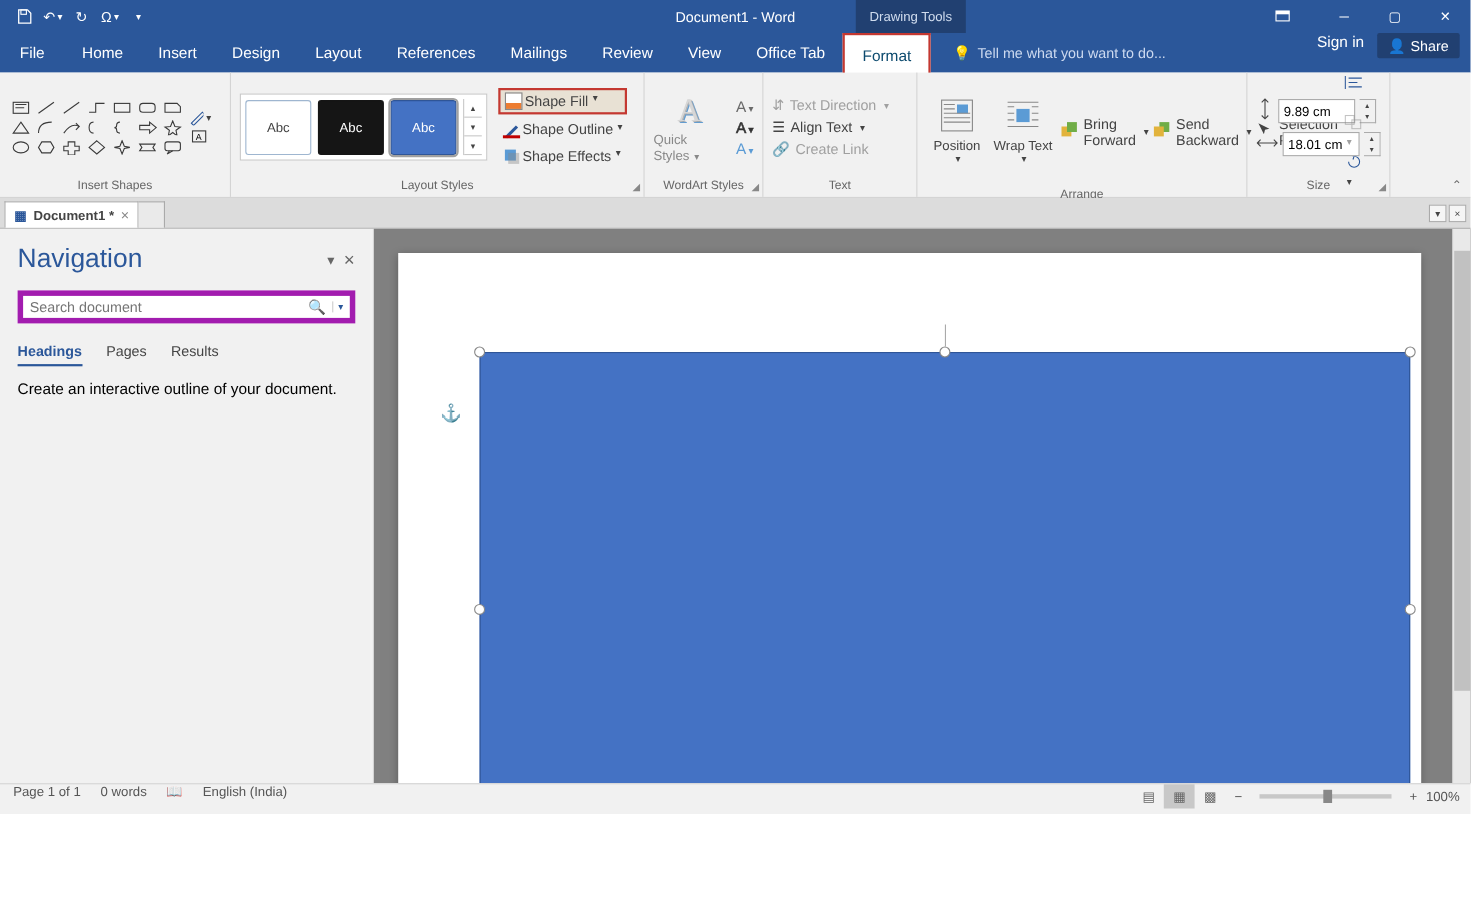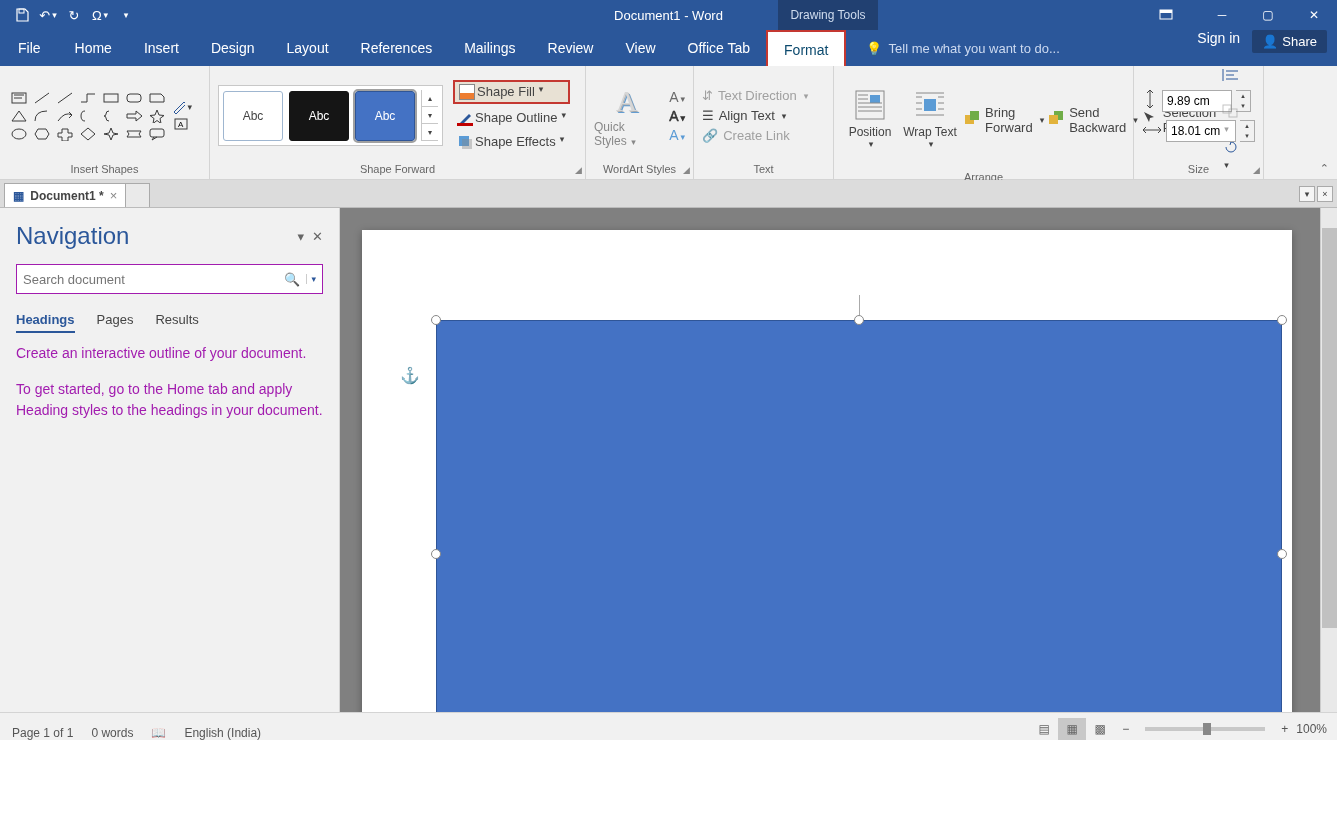--- a/index.html
+++ b/index.html
@@ -62,39 +62,39 @@
 .doctab{background:#fff;border:1px solid #aaa;border-bottom:none;height:24px;display:flex;align-items:center;padding:0 8px;font-size:12px;font-weight:bold;gap:6px;margin-top:3px}
 .doctab-close{color:#888;font-weight:normal;font-size:13px}
 .doctab-new{width:24px;height:24px;border:1px solid #aaa;border-bottom:none;border-left:none;background:#eaeaea;margin-top:3px}
 .tab-right{position:absolute;right:4px;display:flex;gap:2px}
 .tab-right span{width:16px;height:16px;border:1px solid #aaa;background:#f5f5f5;display:flex;align-items:center;justify-content:center;font-size:9px}
 .main{display:flex;height:504px}
 .navpane{width:340px;background:#f1f1f1;border-right:1px solid #d4d4d4;padding:14px 16px;display:flex;flex-direction:column}
 .nav-header{display:flex;align-items:center;justify-content:space-between;margin-bottom:14px}
 .nav-title{font-size:24px;color:#2b579a;font-weight:300}
 .nav-close{display:flex;gap:8px;color:#666;font-size:13px}
-.searchbox{display:flex;border:1px solid #a21caf;background:#fff;height:30px;align-items:center;padding:0 6px;margin-bottom:18px}
+.searchbox{display:flex;border:5px solid #a21caf;background:#fff;height:30px;align-items:center;padding:0 6px;margin-bottom:18px}
 .searchbox input{flex:1;border:none;outline:none;font-size:13px;color:#666;background:transparent}
 .search-icons{display:flex;align-items:center;gap:4px;color:#2b579a;font-size:13px}
 .nav-tabs{display:flex;gap:22px;font-size:13px;margin-bottom:10px;color:#444}
 .nav-tabs .sel{color:#2b579a;font-weight:600;border-bottom:2px solid #2b579a;padding-bottom:4px}
-.nav-body{font-size:14px;color:#a21caf;line-height:1.45}
+.nav-body{font-size:14px;color:#000000;line-height:1.45}
 .nav-body p{margin-bottom:16px}
 .canvas{flex:1;background:#808080;position:relative;overflow:hidden}
 .page{position:absolute;left:22px;top:22px;width:930px;height:620px;background:#fff;box-shadow:0 2px 8px rgba(0,0,0,.3)}
 .shape{position:absolute;left:74px;top:90px;width:846px;height:468px;background:#4472c4;border:1px solid #2f5597}
 .handle{position:absolute;width:10px;height:10px;background:#fff;border:1.5px solid #888;border-radius:50%}
 .h-tl{left:-6px;top:-6px}.h-tr{right:-6px;top:-6px}.h-bl{left:-6px;bottom:-6px}.h-br{right:-6px;bottom:-6px}
 .h-t{left:50%;top:-6px;margin-left:-5px}.h-b{left:50%;bottom:-6px;margin-left:-5px}
 .h-l{left:-6px;top:50%;margin-top:-5px}.h-r{right:-6px;top:50%;margin-top:-5px}
 .rotate-line{position:absolute;left:50%;top:-26px;width:1px;height:20px;background:#aaa}
 .anchor{position:absolute;left:38px;top:136px;color:#2b579a;font-size:16px}
 .vscroll{position:absolute;right:0;top:0;width:17px;height:100%;background:#e9e9e9;border-left:1px solid #ccc}
 .vthumb{position:absolute;top:20px;width:15px;left:1px;height:400px;background:#c1c1c1}
-.statusbar{height:28px;background:#f1f1f1;border-top:1px solid #d4d4d4;display:flex;align-items:flex-end;padding:0 12px;font-size:12px;color:#555;position:relative}
+.statusbar{height:28px;background:#f1f1f1;border-top:1px solid #d4d4d4;display:flex;align-items:flex-start;padding:0 12px;font-size:12px;color:#555;position:relative}
 .status-left{display:flex;gap:18px;align-items:center}
 .status-right{position:absolute;right:10px;display:flex;align-items:center;gap:8px}
 .view-btns{display:flex}
 .view-btn{width:28px;height:22px;display:flex;align-items:center;justify-content:center;color:#666}
 .view-btn.active{background:#c8c8c8}
 .zoom-slider{width:120px;height:4px;background:#c8c8c8;position:relative;margin:0 8px}
 .zoom-thumb{position:absolute;left:58px;top:-4px;width:8px;height:12px;background:#888}
 .dd{font-size:9px;margin-left:2px}
 </style>
 </head>
@@ -314,21 +314,21 @@
         <div class="menu-btn">
             <span class="menu-icon"><svg width="16" height="16">
                 <rect x="2" y="2" width="10" height="10" fill="#5b9bd5"></rect>
                 <rect x="5" y="5" width="10" height="10" fill="#888" opacity=".4"></rect>
               </svg></span>
             <span>Shape Effects</span>
             <span class="dd">▾</span>
           </div>
       </div>
     </div>
-    <div class="group-label"><span>Shape Forward</span><span class="dlauncher">◢</span></div>
+    <div class="group-label"><span>Layout Styles</span><span class="dlauncher">◢</span></div>
   </div>
 
   <div class="group" style="width:108px">
     <div class="group-body" style="gap:4px">
       <div class="wordart">
         <span class="bigA">A</span>
         <span style="font-size:12px;color:#888"><span>Quick Styles</span><span class="dd"> ▾</span></span>
       </div>
       <div class="mini-btns">
         <span>A<span class="dd">▾</span></span>
@@ -486,21 +486,20 @@
           <span class="dd" style="border-left:1px solid #ccc;padding-left:4px">▾</span>
         </span>
     </div>
     <div class="nav-tabs">
       <span class="sel">Headings</span>
       <span>Pages</span>
       <span>Results</span>
     </div>
     <div class="nav-body">
       <p>Create an interactive outline of your document.</p>
-      <p>To get started, go to the Home tab and apply Heading styles to the headings in your document.</p>
     </div>
   </div>
   <div class="canvas">
     <div class="page">
       <span class="anchor">⚓</span>
 
       <div class="shape">
         <span class="rotate-line"></span>
         <span class="handle h-tl"></span>
         <span class="handle h-t"></span>

